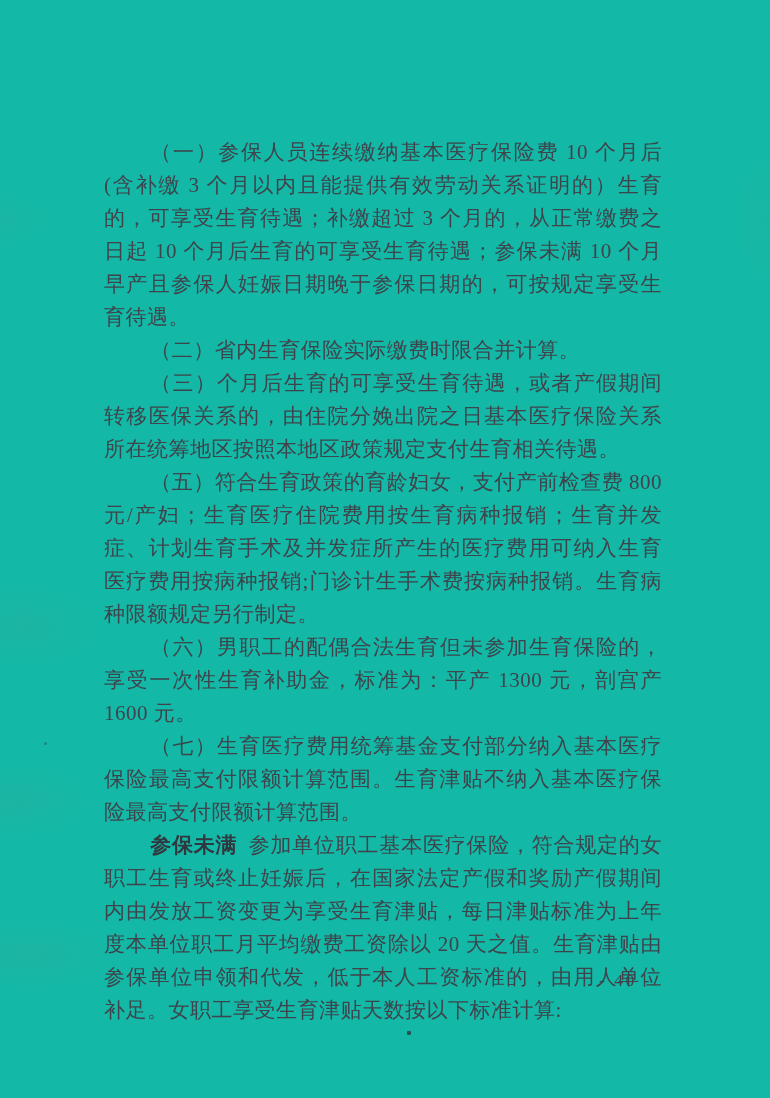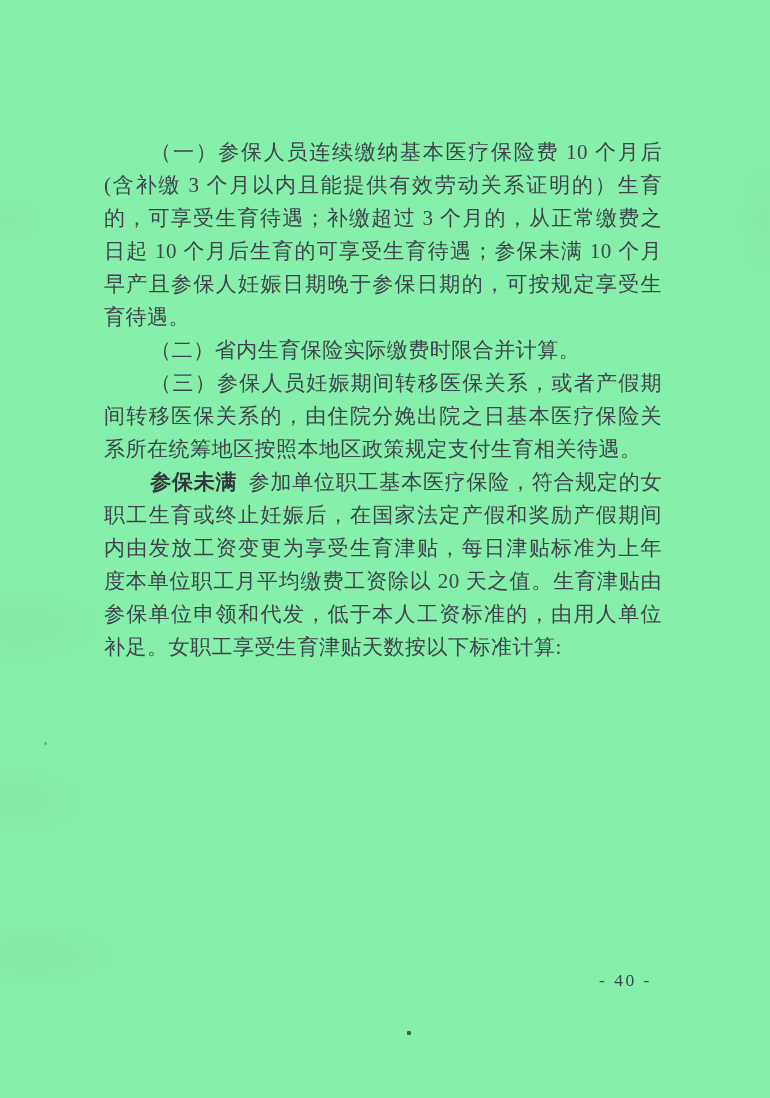--- a/index.html
+++ b/index.html
@@ -2,21 +2,21 @@
 <html><head>
 <meta charset="utf-8">
 <style>
   * { box-sizing: border-box; }
   html, body { margin: 0; padding: 0; background: #e8e8e6; }
   .page {
     position: relative;
     width: 770px;
     height: 1098px;
     margin: 0 auto;
-    background: #86efac;
+    background: #14b8a6;
     overflow: hidden;
     font-family: "Liberation Serif", "DejaVu Serif", serif;
   }
   
   .page::before {
     content: "";
     position: absolute;
     left: 0; top: 0; right: 0; height: 100%;
     background:
       radial-gradient(ellipse 120px 60px at 3% 57%, rgba(130,128,120,0.07), rgba(130,128,120,0) 70%),
@@ -75,21 +75,24 @@
   }
 </style>
 </head>
 <body>
 
 <div class="page">
 
   <div class="content">
     <p class="para">（一）参保人员连续缴纳基本医疗保险费 10 个月后(含补缴 3 个月以内且能提供有效劳动关系证明的）生育的，可享受生育待遇；补缴超过 3 个月的，从正常缴费之日起 10 个月后生育的可享受生育待遇；参保未满 10 个月早产且参保人妊娠日期晚于参保日期的，可按规定享受生育待遇。</p>
     <p class="para">（二）省内生育保险实际缴费时限合并计算。</p>
-    <p class="para">（三）参保人员妊娠期间转移医保关系，或者产假期间转移医保关系的，由住院分娩出院之日基本医疗保险关系所在统筹地区按照本地区政策规定支付生育相关待遇。</p>
+    <p class="para">（三）个月后生育的可享受生育待遇，或者产假期间转移医保关系的，由住院分娩出院之日基本医疗保险关系所在统筹地区按照本地区政策规定支付生育相关待遇。</p>
+    <p class="para">（五）符合生育政策的育龄妇女，支付产前检查费 800 元/产妇；生育医疗住院费用按生育病种报销；生育并发症、计划生育手术及并发症所产生的医疗费用可纳入生育医疗费用按病种报销;门诊计生手术费按病种报销。生育病种限额规定另行制定。</p>
+    <p class="para">（六）男职工的配偶合法生育但未参加生育保险的，享受一次性生育补助金，标准为：平产 1300 元，剖宫产 1600 元。</p>
+    <p class="para">（七）生育医疗费用统筹基金支付部分纳入基本医疗保险最高支付限额计算范围。生育津贴不纳入基本医疗保险最高支付限额计算范围。</p>
     <p class="para">
       <span class="bold-lead">参保未满</span><span>参加单位职工基本医疗保险，符合规定的女职工生育或终止妊娠后，在国家法定产假和奖励产假期间内由发放工资变更为享受生育津贴，每日津贴标准为上年度本单位职工月平均缴费工资除以 20 天之值。生育津贴由参保单位申领和代发，低于本人工资标准的，由用人单位补足。女职工享受生育津贴天数按以下标准计算:</span>
     </p>
   </div>
 
   <div class="page-number">- 40 -</div>
 
   <div class="speck"></div>
   <div class="speck2"></div>
 

